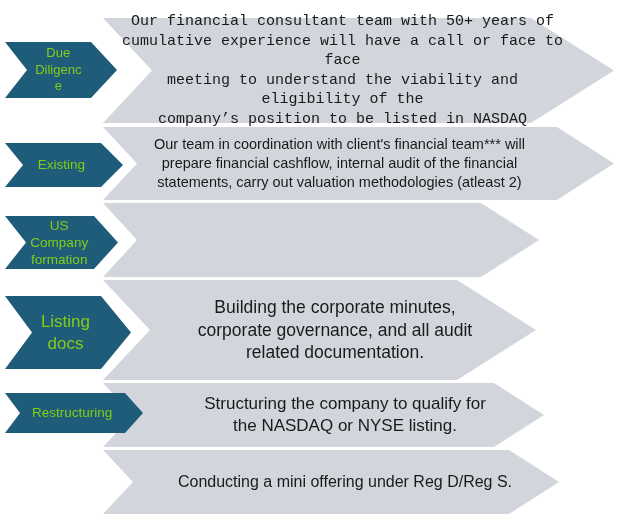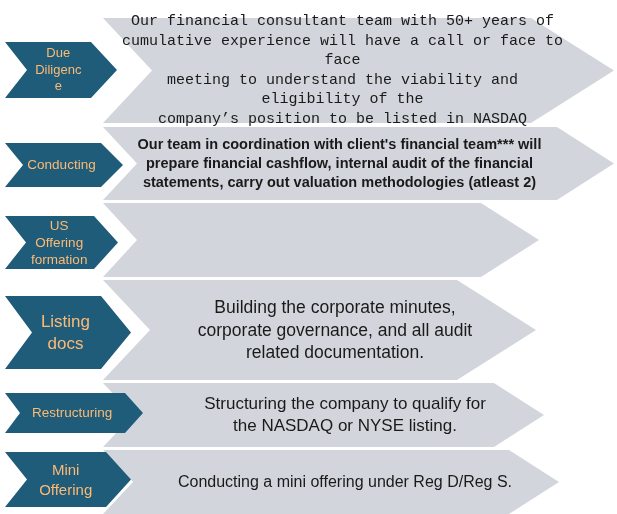--- a/index.html
+++ b/index.html
@@ -10,21 +10,21 @@
     font-family:"Liberation Sans", sans-serif;
     overflow:hidden;
   }
   .arrow{
     position:absolute;
     clip-path:polygon(0 0, calc(100% - var(--tip)) 0, 100% 50%, calc(100% - var(--tip)) 100%, 0 100%, var(--notch) 50%);
     display:flex;align-items:center;justify-content:center;
   }
   .blue{
     background:var(--arrow-blue,#1F5C7A);
-    color:#fdba74;
+    color:#84cc16;
     text-align:center;
     white-space:pre-line;
     line-height:1.28;
   }
   .gray{background:var(--arrow-gray,#D2D6DC);}
   .blabel{display:block;padding-left:calc(var(--notch)*0.7);padding-right:calc(var(--tip)*0.8);}
   .dtext{
     position:absolute;
     display:flex;align-items:center;justify-content:center;
     text-align:center;
@@ -45,21 +45,21 @@
   
   .g1{left:103px;top:18px;width:511px;height:105px;--tip:83px;--notch:49px;}
   .g2{left:103px;top:127px;width:511px;height:73px;--tip:57px;--notch:34px;}
   .g3{left:103px;top:203px;width:436px;height:74px;--tip:58px;--notch:34px;}
   .g4{left:103px;top:280px;width:433px;height:100px;--tip:79px;--notch:47px;}
   .g5{left:103px;top:383px;width:441px;height:64px;--tip:50px;--notch:30px;}
   .g6{left:103px;top:450px;width:456px;height:64px;--tip:50px;--notch:30px;}
 
   
   .t1{left:120px;top:18px;width:445px;height:105px;font-size:15px;font-family:Liberation Mono, monospace;}
-  .t2{left:112px;top:127px;width:455px;height:73px;font-size:14.5px;font-weight:bold;}
+  .t2{left:112px;top:127px;width:455px;height:73px;font-size:14.5px;}
   .t3{left:128px;top:203px;width:390px;height:74px;font-size:19px;}
   .t4{left:155px;top:280px;width:360px;height:100px;font-size:17.5px;}
   .t5{left:165px;top:383px;width:360px;height:64px;font-size:17px;}
   .t6{left:150px;top:450px;width:390px;height:64px;font-size:16px;}
 </style>
 </head>
 <body>
 
 <div class="canvas">
 
@@ -69,49 +69,45 @@
 Diligenc
 e</span>
   </div>
   <div class="dtext t1"><span><span>Our financial consultant team with 50+ years of
 cumulative experience will have a call or face to face
 meeting to understand the viability and eligibility of the
 company’s position to be listed in NASDAQ</span></span></div>
 
   <div class="arrow gray g2"></div>
   <div class="arrow blue b2">
-    <span class="blabel">Conducting</span>
+    <span class="blabel">Existing</span>
   </div>
   <div class="dtext t2"><span><span>Our team in coordination with client's financial team*** will
 prepare financial cashflow, internal audit of the financial
 statements, carry out valuation methodologies (atleast 2)</span></span></div>
 
   <div class="arrow gray g3"></div>
   <div class="arrow blue b3">
     <span class="blabel">US
-Offering
+Company
 formation</span>
   </div>
 
   <div class="arrow gray g4"></div>
   <div class="arrow blue b4">
     <span class="blabel">Listing
 docs</span>
   </div>
   <div class="dtext t4"><span><span>Building the corporate minutes,
 corporate governance, and all audit
 related documentation.</span></span></div>
 
   <div class="arrow gray g5"></div>
   <div class="arrow blue b5">
     <span class="blabel">Restructuring</span>
   </div>
   <div class="dtext t5"><span><span>Structuring the company to qualify for
 the NASDAQ or NYSE listing.</span></span></div>
 
   <div class="arrow gray g6"></div>
-  <div class="arrow blue b6">
-    <span class="blabel">Mini
-Offering</span>
-  </div>
   <div class="dtext t6"><span><span>Conducting a mini offering under Reg D/Reg S.</span></span></div>
 
 </div>
 
 </body></html>

